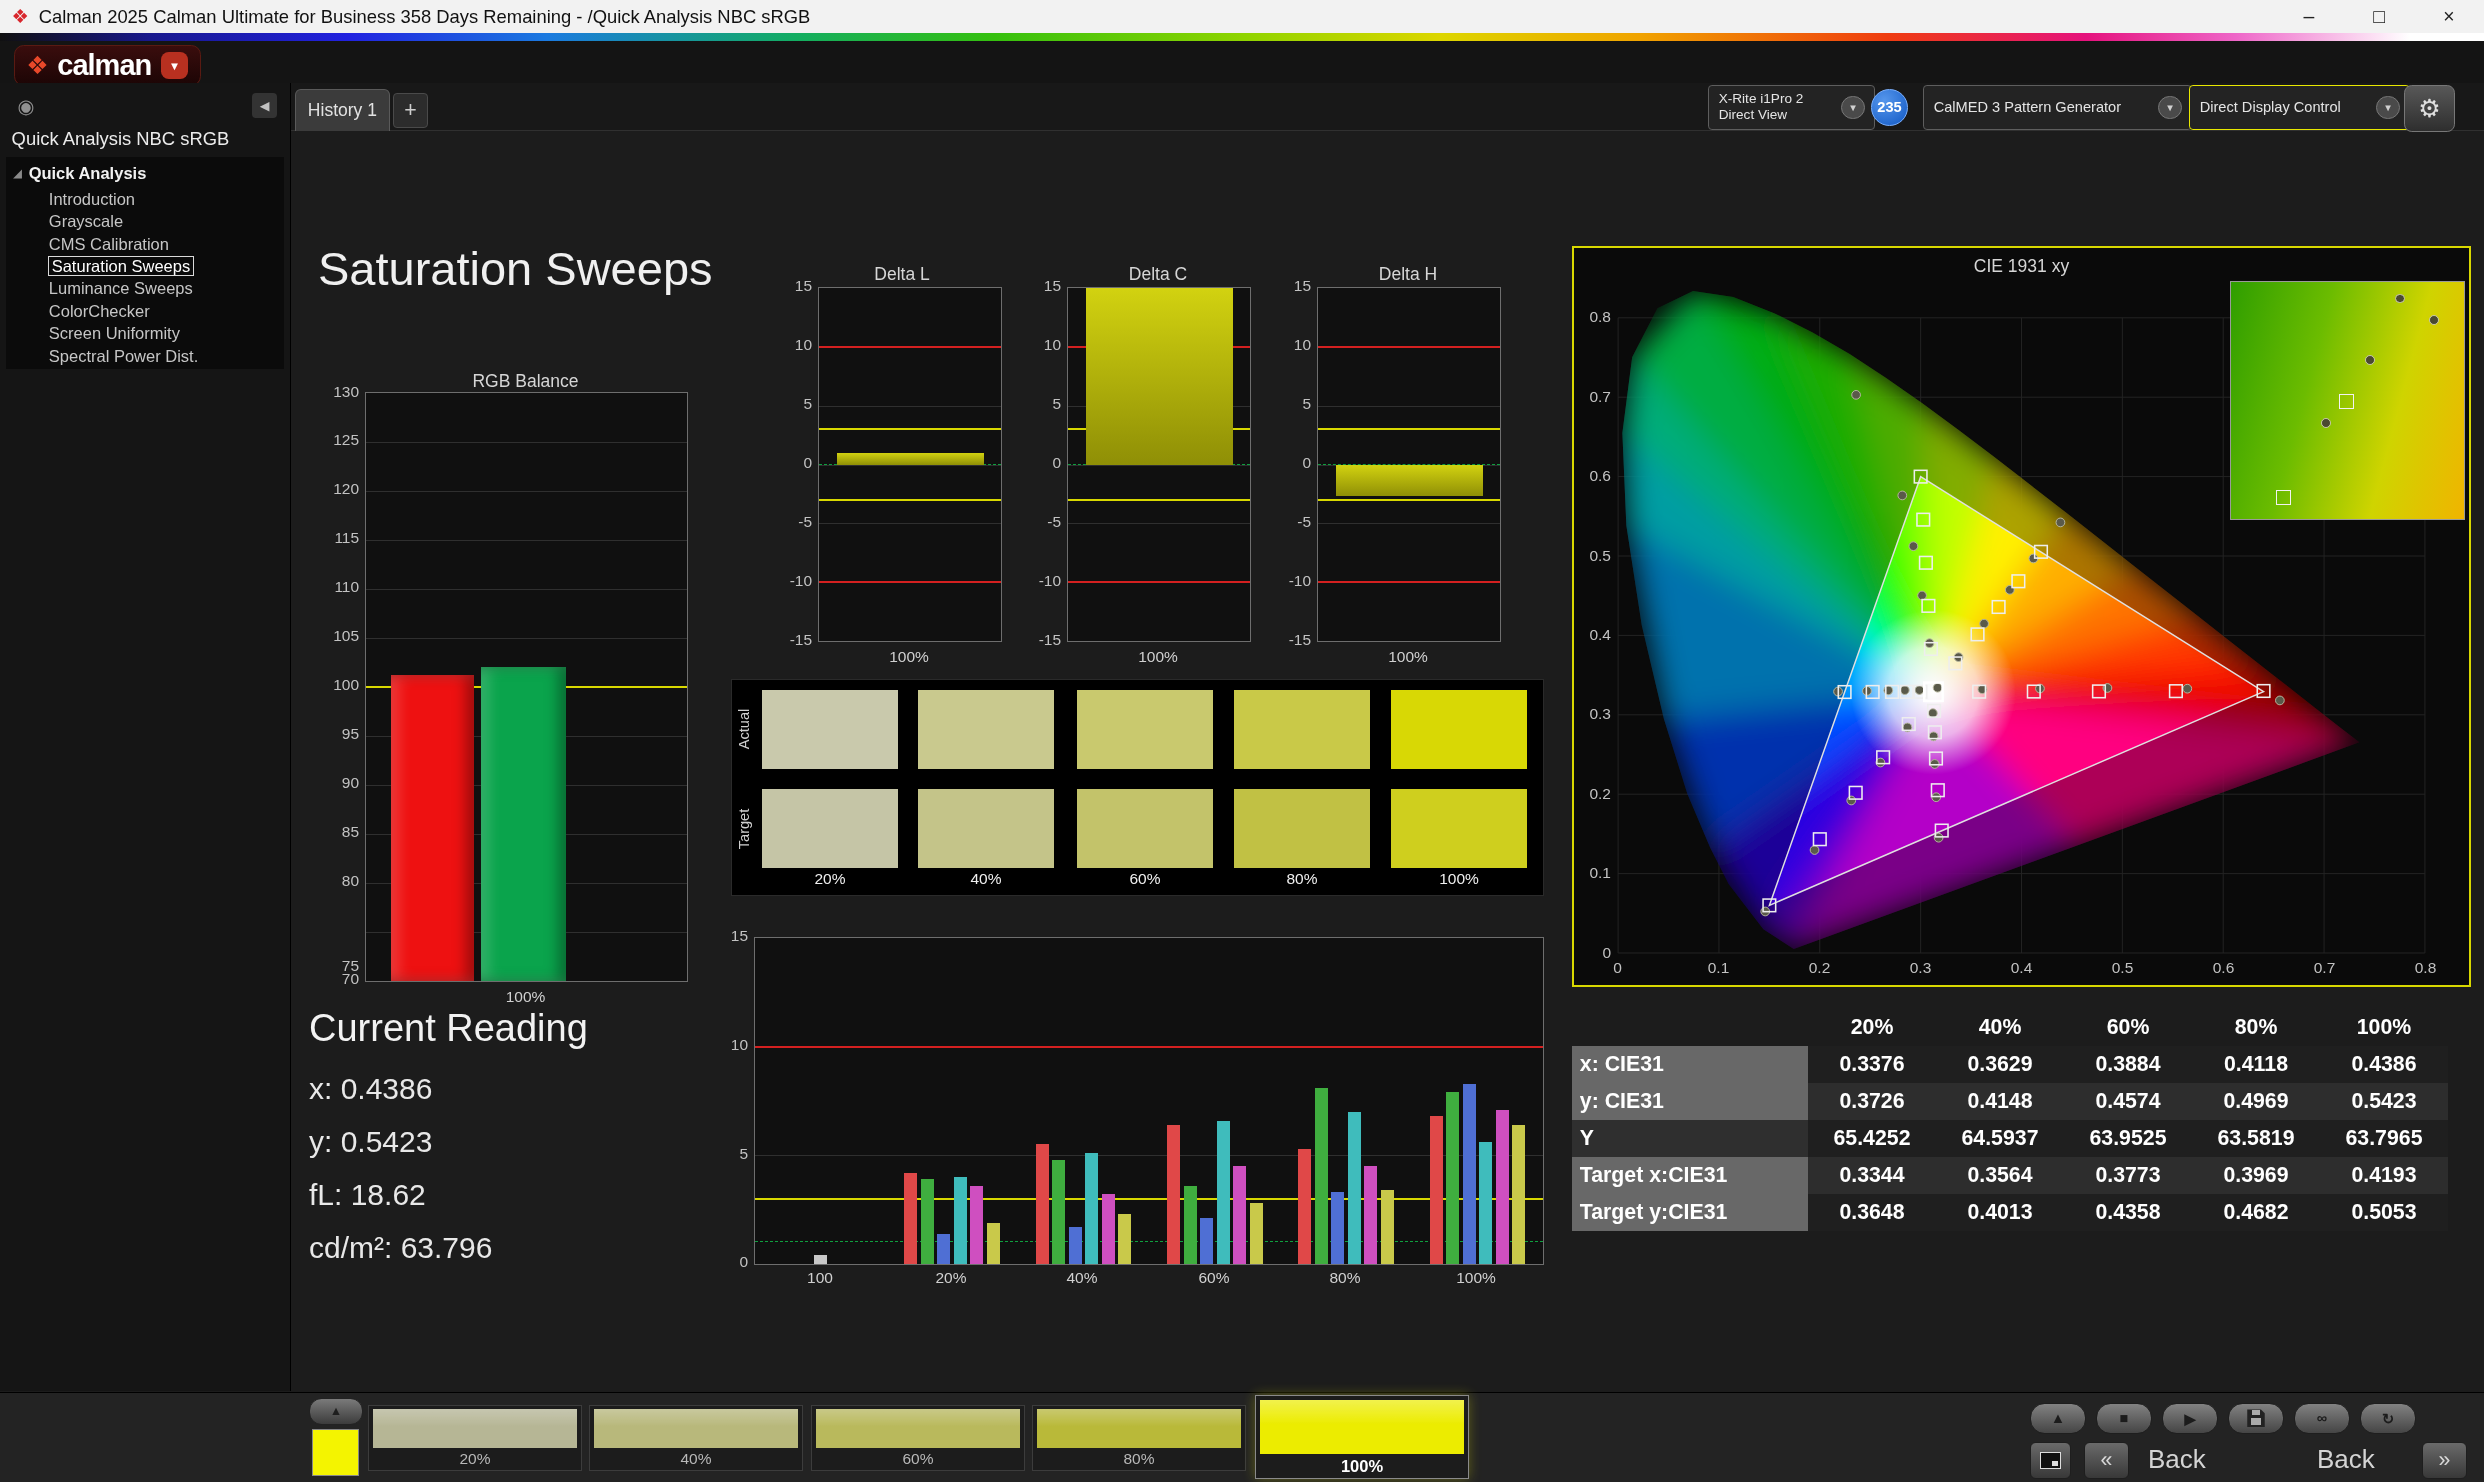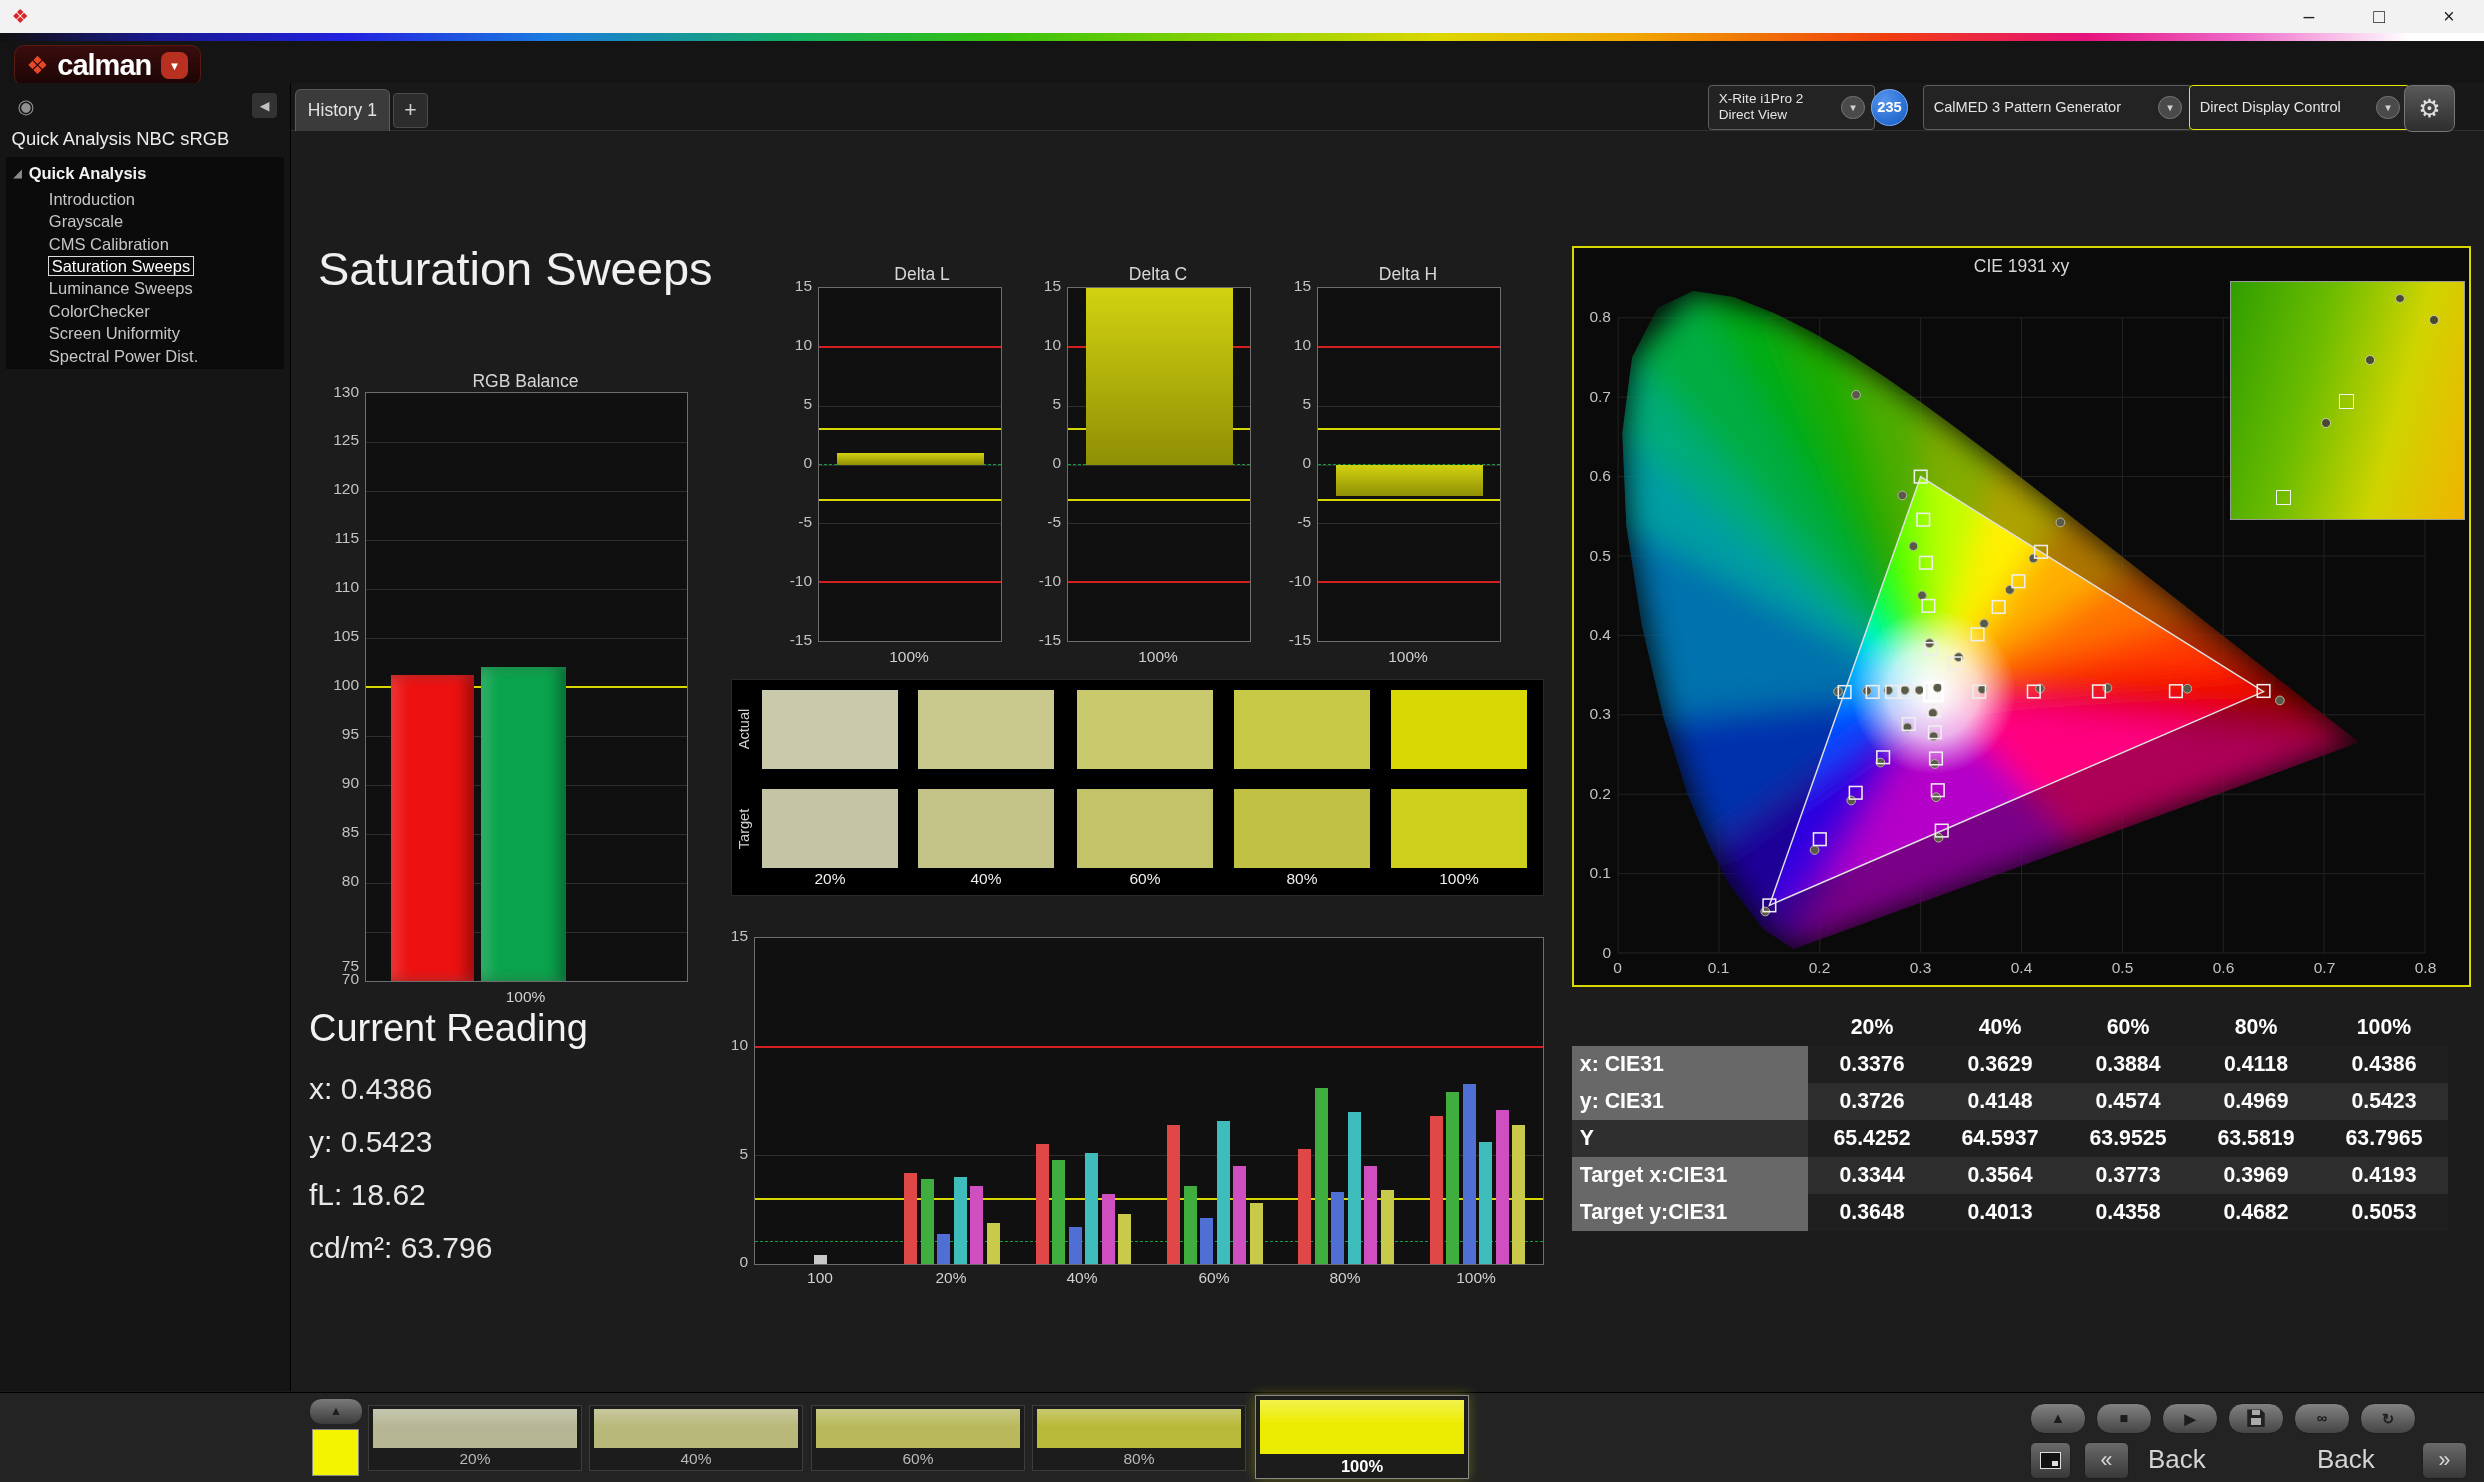--- a/index.html
+++ b/index.html
@@ -114,20 +114,21 @@
   .pw-icon{width:19.4px;height:14.6px;border:1.9px solid #ddd;background:#111;position:relative;}
   .pw-icon::after{content:"";position:absolute;right:1.9px;bottom:1.9px;width:6.8px;height:4.9px;background:#ddd;}
 </style>
 </head>
 <body>
 
 <div id="app">
 
   <div class="titlebar">
     <span class="tb-diamond">❖</span>
+    <span>Calman 2025 Calman Ultimate for Business 358 Days Remaining  - /Quick Analysis NBC sRGB</span>
     <div class="win-buttons">
       <div class="win-btn">–</div>
       <div class="win-btn">□</div>
       <div class="win-btn">×</div>
     </div>
   </div>
 
   <div class="rainbow"></div>
 
   <div class="chromeband">
@@ -229,21 +230,21 @@
     <div class="cr-title">Current Reading</div>
     <div id="cr-lines">
         <div class="cr-line">x: 0.4386</div>
         <div class="cr-line">y: 0.5423</div>
         <div class="cr-line">fL: 18.62</div>
         <div class="cr-line">cd/m²: 63.796</div>
       </div>
   </div>
 
   <div id="w_delta_l" class="delta-chart">
-    <div class="chart-title" style="left:48px;top:0;width:182px;text-align:center;">Delta L</div>
+    <div class="chart-title" style="left:28px;top:0;width:182px;text-align:center;">Delta L</div>
     <div class="yticks" style="left:0;top:23px;width:31px;height:353px;">
         <div class="tick" style="top: -9.7px;">15</div>
         <div class="tick" style="top: 49px;">10</div>
         <div class="tick" style="top: 108px;">5</div>
         <div class="tick" style="top: 167px;">0</div>
         <div class="tick" style="top: 226px;">-5</div>
         <div class="tick" style="top: 285px;">-10</div>
         <div class="tick" style="top: 344px;">-15</div>
       </div>
     <div class="plot" style="left:35px;top:23px;width:182px;height:353px;">

